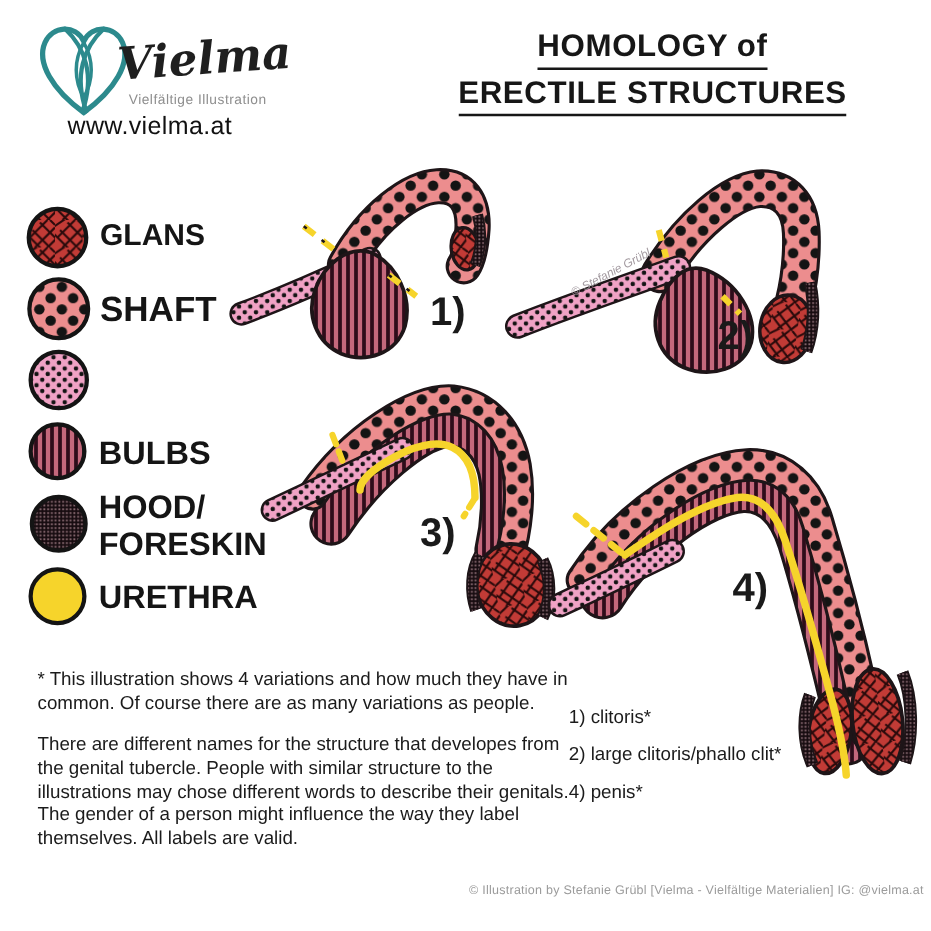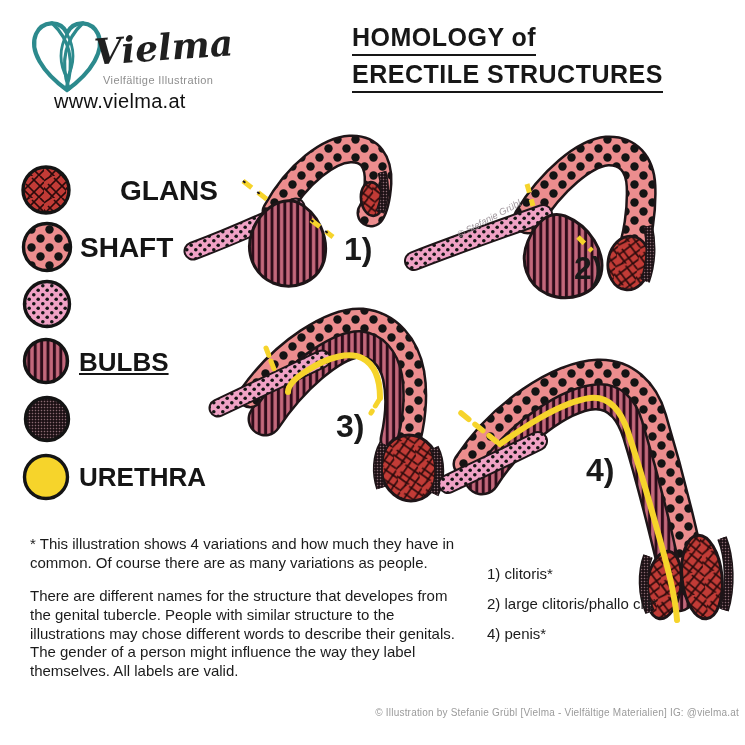--- a/index.html
+++ b/index.html
@@ -8,50 +8,50 @@
   .art{position:absolute;left:0;top:0;z-index:1;}
   .txt{position:absolute;z-index:2;}
 
   
   .logo-name{left:94px;top:26px;font-family:"DejaVu Serif",serif;font-style:italic;font-weight:700;
              font-size:36px;color:#1f1f1f;transform:rotate(-4deg);}
   .logo-tagline{left:103px;top:74px;font-size:11px;color:#8e8e8e;letter-spacing:.4px;}
   .logo-site{left:54px;top:90px;font-size:20px;color:#111;letter-spacing:.3px;}
 
   
-  .title{left:352px;top:22px;width:316px;line-height:1.2;}
+  .title{left:364px;top:22px;width:316px;text-align:center;line-height:1.2;}
   .title span{display:inline-block;font-size:25px;font-weight:700;letter-spacing:.5px;
               color:#171717;border-bottom:2.5px solid #171717;padding-bottom:2px;margin-bottom:3px;}
 
   
   .legend-label{font-weight:700;color:#151515;}
-  .lg-glans{left:80px;top:175px;font-size:28px;margin-left:40px;}
+  .lg-glans{left:80px;top:175px;font-size:24px;}
   .lg-shaft{left:80px;top:232px;font-size:28px;}
   .lg-crus{left:80px;top:289px;font-size:28px;}
-  .lg-bulbs{left:79px;top:347px;font-size:26px;text-decoration:underline;}
+  .lg-bulbs{left:79px;top:347px;font-size:26px;}
   .lg-hood{left:79px;top:391px;font-size:26px;line-height:1.15;white-space:pre-line;}
   .lg-urethra{left:79px;top:462px;font-size:26px;}
 
   
   .fig-num{font-size:32px;font-weight:600;color:#1a1a1a;}
   .fn1{left:344px;top:231px;}
   .fn2{left:574px;top:250px;}
   .fn3{left:336px;top:408px;}
   .fn4{left:586px;top:452px;}
 
   .signature{left:452px;top:206px;width:100px;font-size:9.5px;color:#a39aa0;
              transform:rotate(-28deg);font-style:italic;}
 
   
   .notes{left:30px;top:535px;width:428px;font-size:15px;font-weight:400;line-height:1.26;color:#1b1b1b;}
   .notes p{margin:0 0 14px 0;}
 
   
   .variant{left:455px;top:564px;font-size:15px;font-weight:500;color:#1b1b1b;}
-  .variant div{height:30px;line-height:20px;margin-left:32px;}
+  .variant div{height:30px;line-height:20px;}
 
   
   .copyright{right:6px;top:707px;font-size:10px;color:#9b9b9b;letter-spacing:.2px;}
 </style>
 </head>
 <body>
 
 <div class="canvas">
 
   <svg class="art" width="745" height="745" viewBox="0 0 745 745">
@@ -175,20 +175,22 @@
   <div class="txt logo-site">www.vielma.at</div>
 
   <div class="txt title">
     <span>HOMOLOGY of</span><br>
     <span>ERECTILE STRUCTURES</span>
   </div>
 
   <div class="txt legend-label lg-glans">GLANS</div>
   <div class="txt legend-label lg-shaft">SHAFT</div>
   <div class="txt legend-label lg-bulbs">BULBS</div>
+  <div class="txt legend-label lg-hood">HOOD/
+FORESKIN</div>
   <div class="txt legend-label lg-urethra">URETHRA</div>
 
   <div class="txt fig-num fn1">1)</div>
   <div class="txt fig-num fn2">2)</div>
   <div class="txt fig-num fn3">3)</div>
   <div class="txt fig-num fn4">4)</div>
 
   <div class="txt signature">© Stefanie Grübl</div>
 
   <div class="txt notes">

